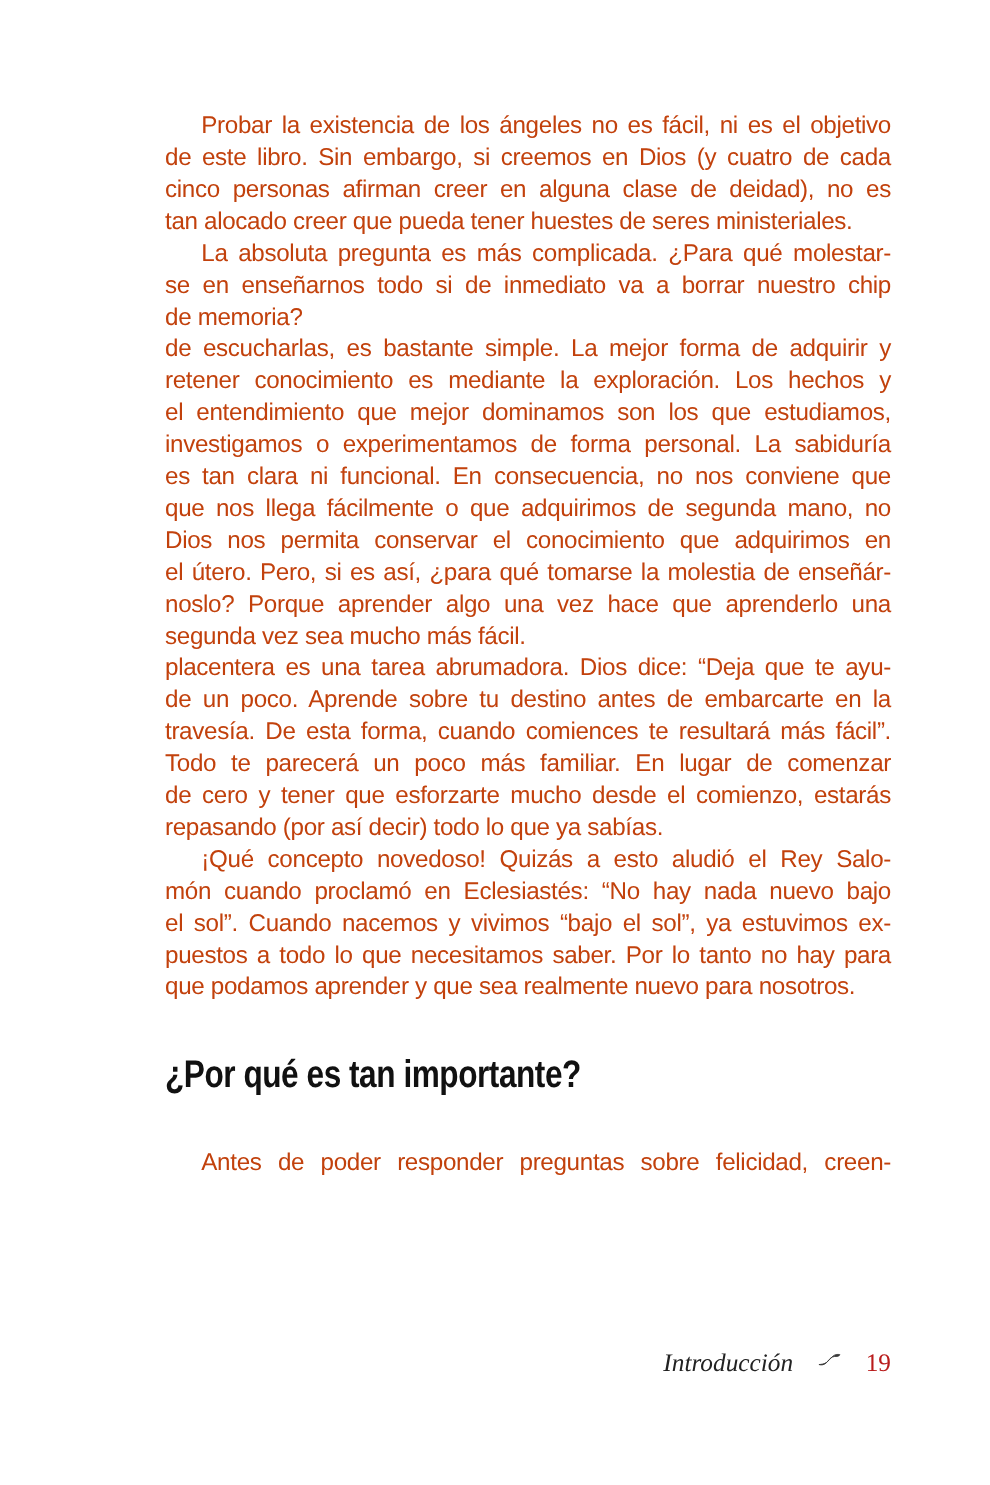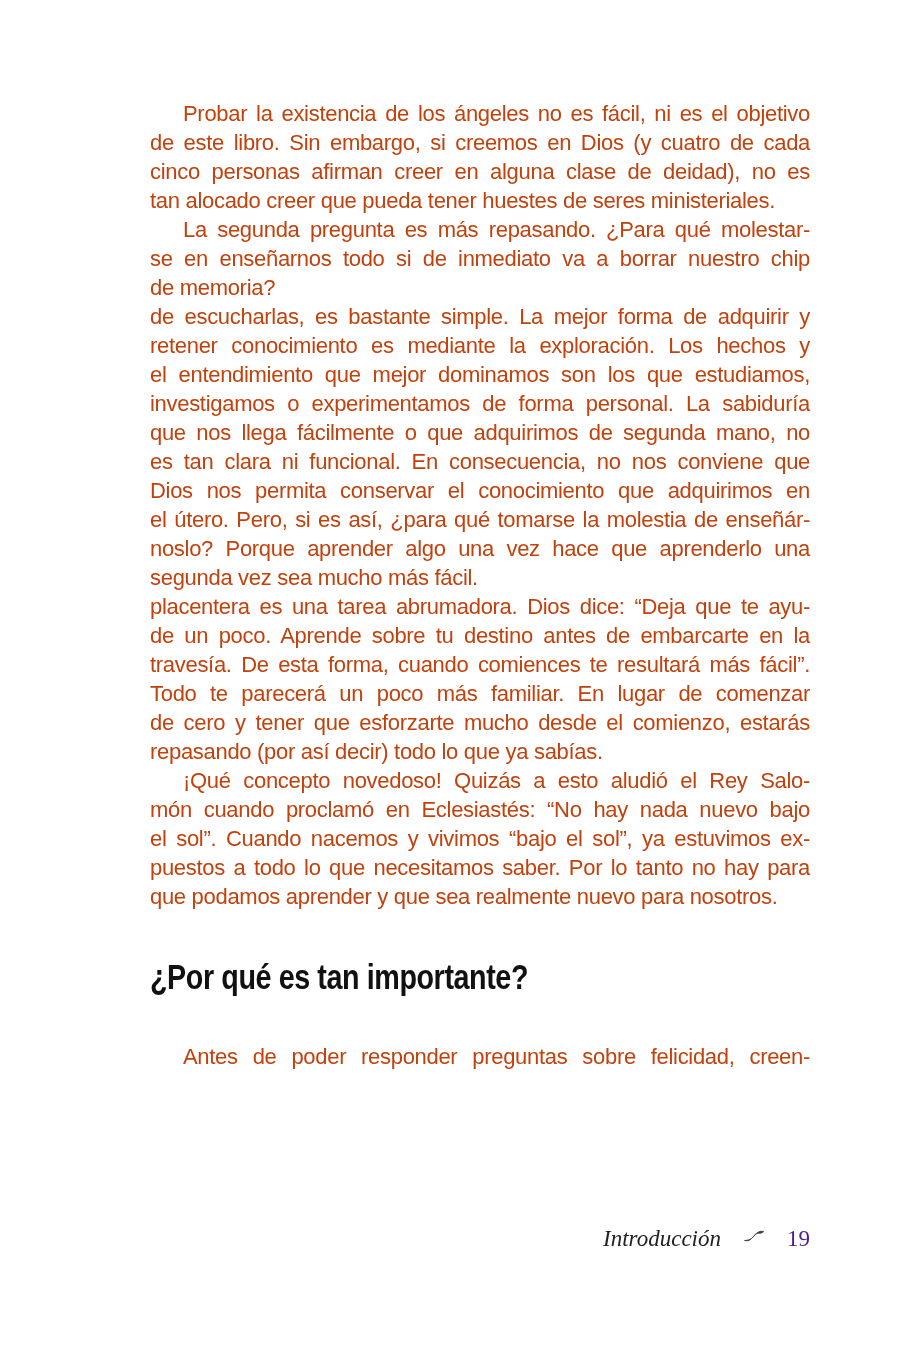--- a/index.html
+++ b/index.html
@@ -73,44 +73,44 @@
   .footer .ornament {
     position: relative;
     top: -3px;
     align-self: center;
     width: 22px;
     height: 14px;
   }
   .footer .page-number {
     font-family: "Liberation Serif", serif;
     font-size: 23px;
-    color: #4c1d95;
+    color: #b91c1c;
   }
 </style>
 </head>
 <body>
 
 <div class="page">
 
   <div class="text-block">
 
     <div>
         <div class="line indent">Probar la existencia de los ángeles no es fácil, ni es el objetivo</div>
         <div class="line">de este libro. Sin embargo, si creemos en Dios (y cuatro de cada</div>
         <div class="line">cinco personas afirman creer en alguna clase de deidad), no es</div>
         <div class="line last">tan alocado creer que pueda tener huestes de seres ministeriales.</div>
-        <div class="line indent">La segunda pregunta es más repasando. ¿Para qué molestar-</div>
+        <div class="line indent">La absoluta pregunta es más complicada. ¿Para qué molestar-</div>
         <div class="line">se en enseñarnos todo si de inmediato va a borrar nuestro chip</div>
         <div class="line last">de memoria?</div>
         <div class="line">de escucharlas, es bastante simple. La mejor forma de adquirir y</div>
         <div class="line">retener conocimiento es mediante la exploración. Los hechos y</div>
         <div class="line">el entendimiento que mejor dominamos son los que estudiamos,</div>
         <div class="line">investigamos o experimentamos de forma personal. La sabiduría</div>
+        <div class="line">es tan clara ni funcional. En consecuencia, no nos conviene que</div>
         <div class="line">que nos llega fácilmente o que adquirimos de segunda mano, no</div>
-        <div class="line">es tan clara ni funcional. En consecuencia, no nos conviene que</div>
         <div class="line">Dios nos permita conservar el conocimiento que adquirimos en</div>
         <div class="line">el útero. Pero, si es así, ¿para qué tomarse la molestia de enseñár-</div>
         <div class="line">noslo? Porque aprender algo una vez hace que aprenderlo una</div>
         <div class="line last">segunda vez sea mucho más fácil.</div>
         <div class="line">placentera es una tarea abrumadora. Dios dice: “Deja que te ayu-</div>
         <div class="line">de un poco. Aprende sobre tu destino antes de embarcarte en la</div>
         <div class="line">travesía. De esta forma, cuando comiences te resultará más fácil”.</div>
         <div class="line">Todo te parecerá un poco más familiar. En lugar de comenzar</div>
         <div class="line">de cero y tener que esforzarte mucho desde el comienzo, estarás</div>
         <div class="line last">repasando (por así decir) todo lo que ya sabías.</div>

